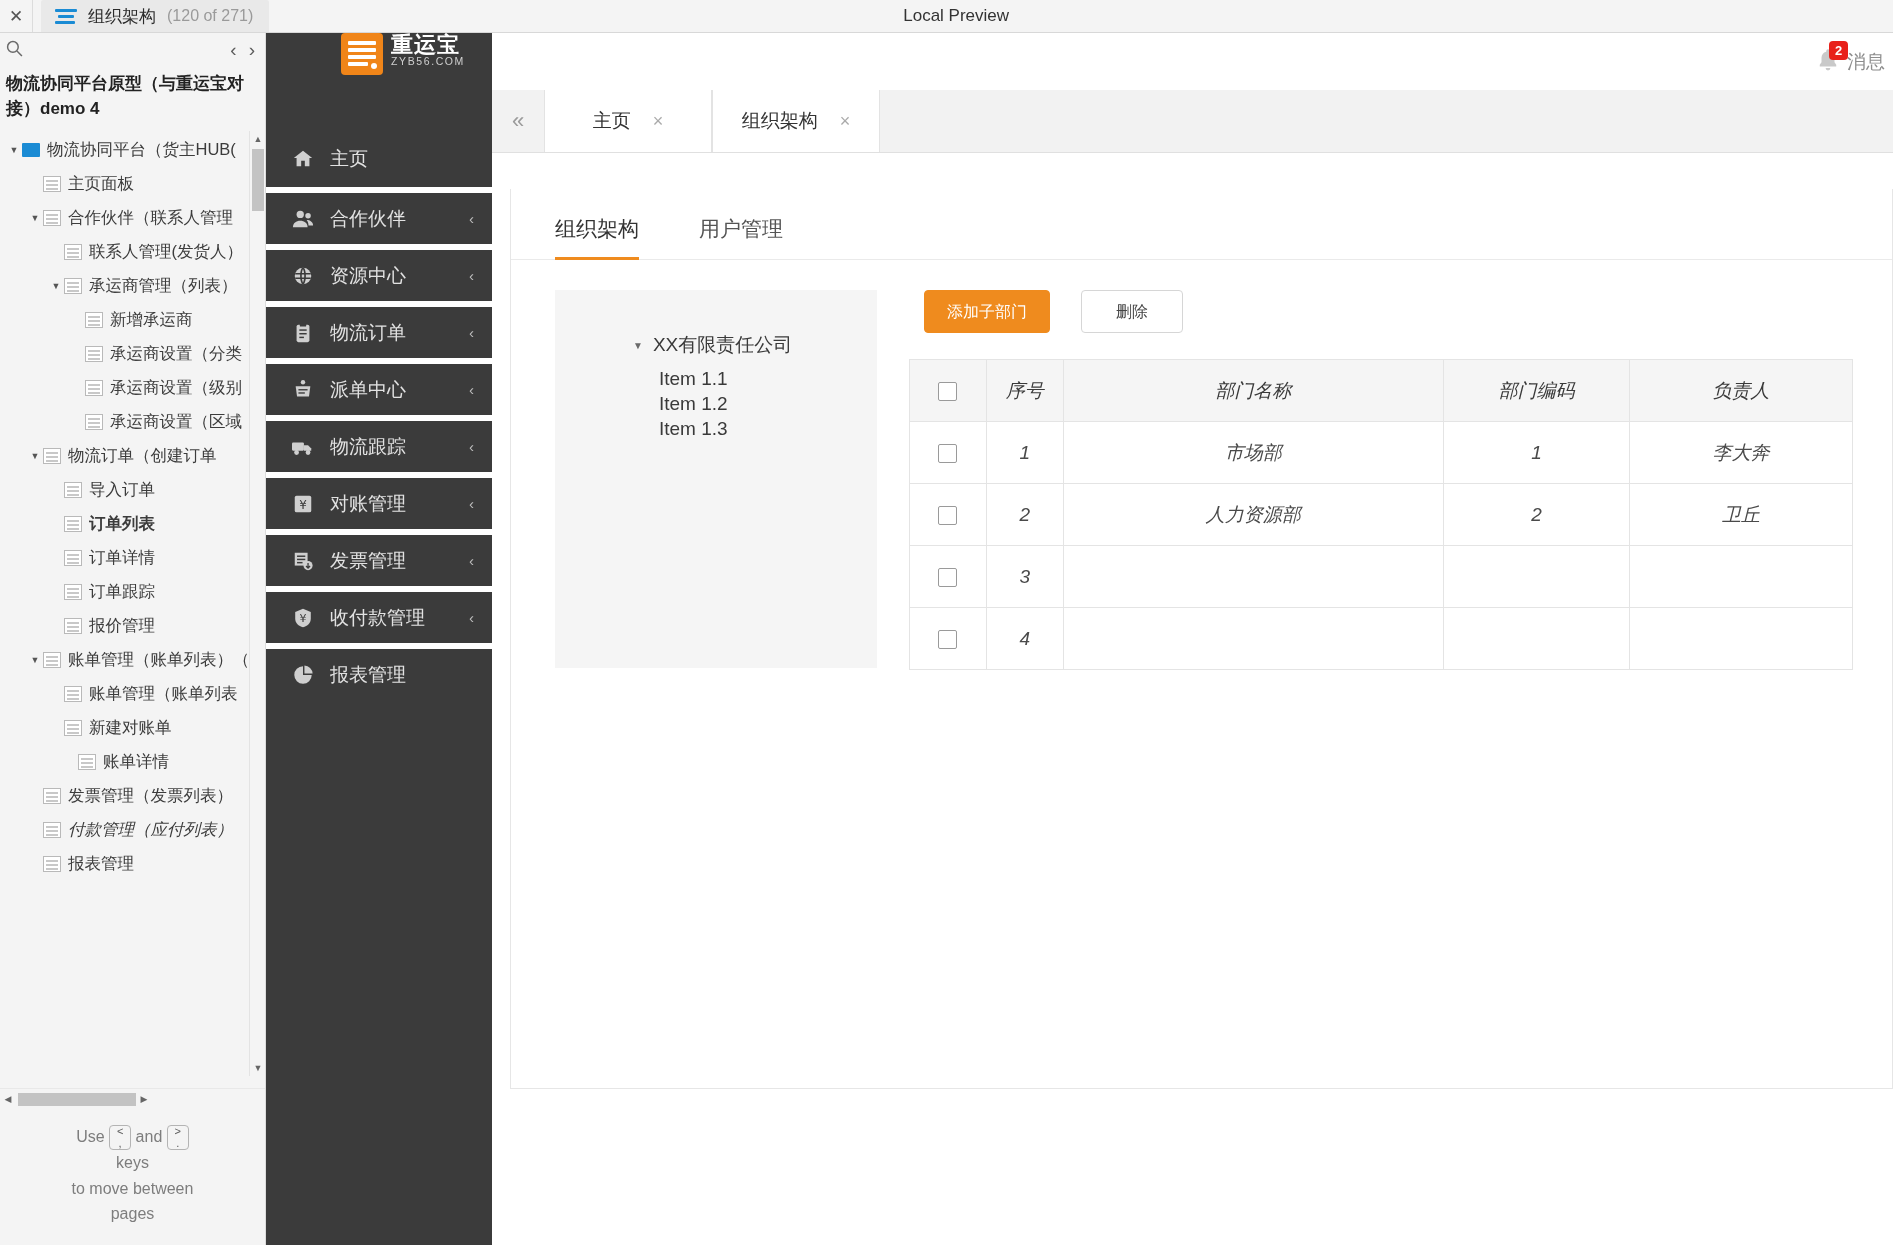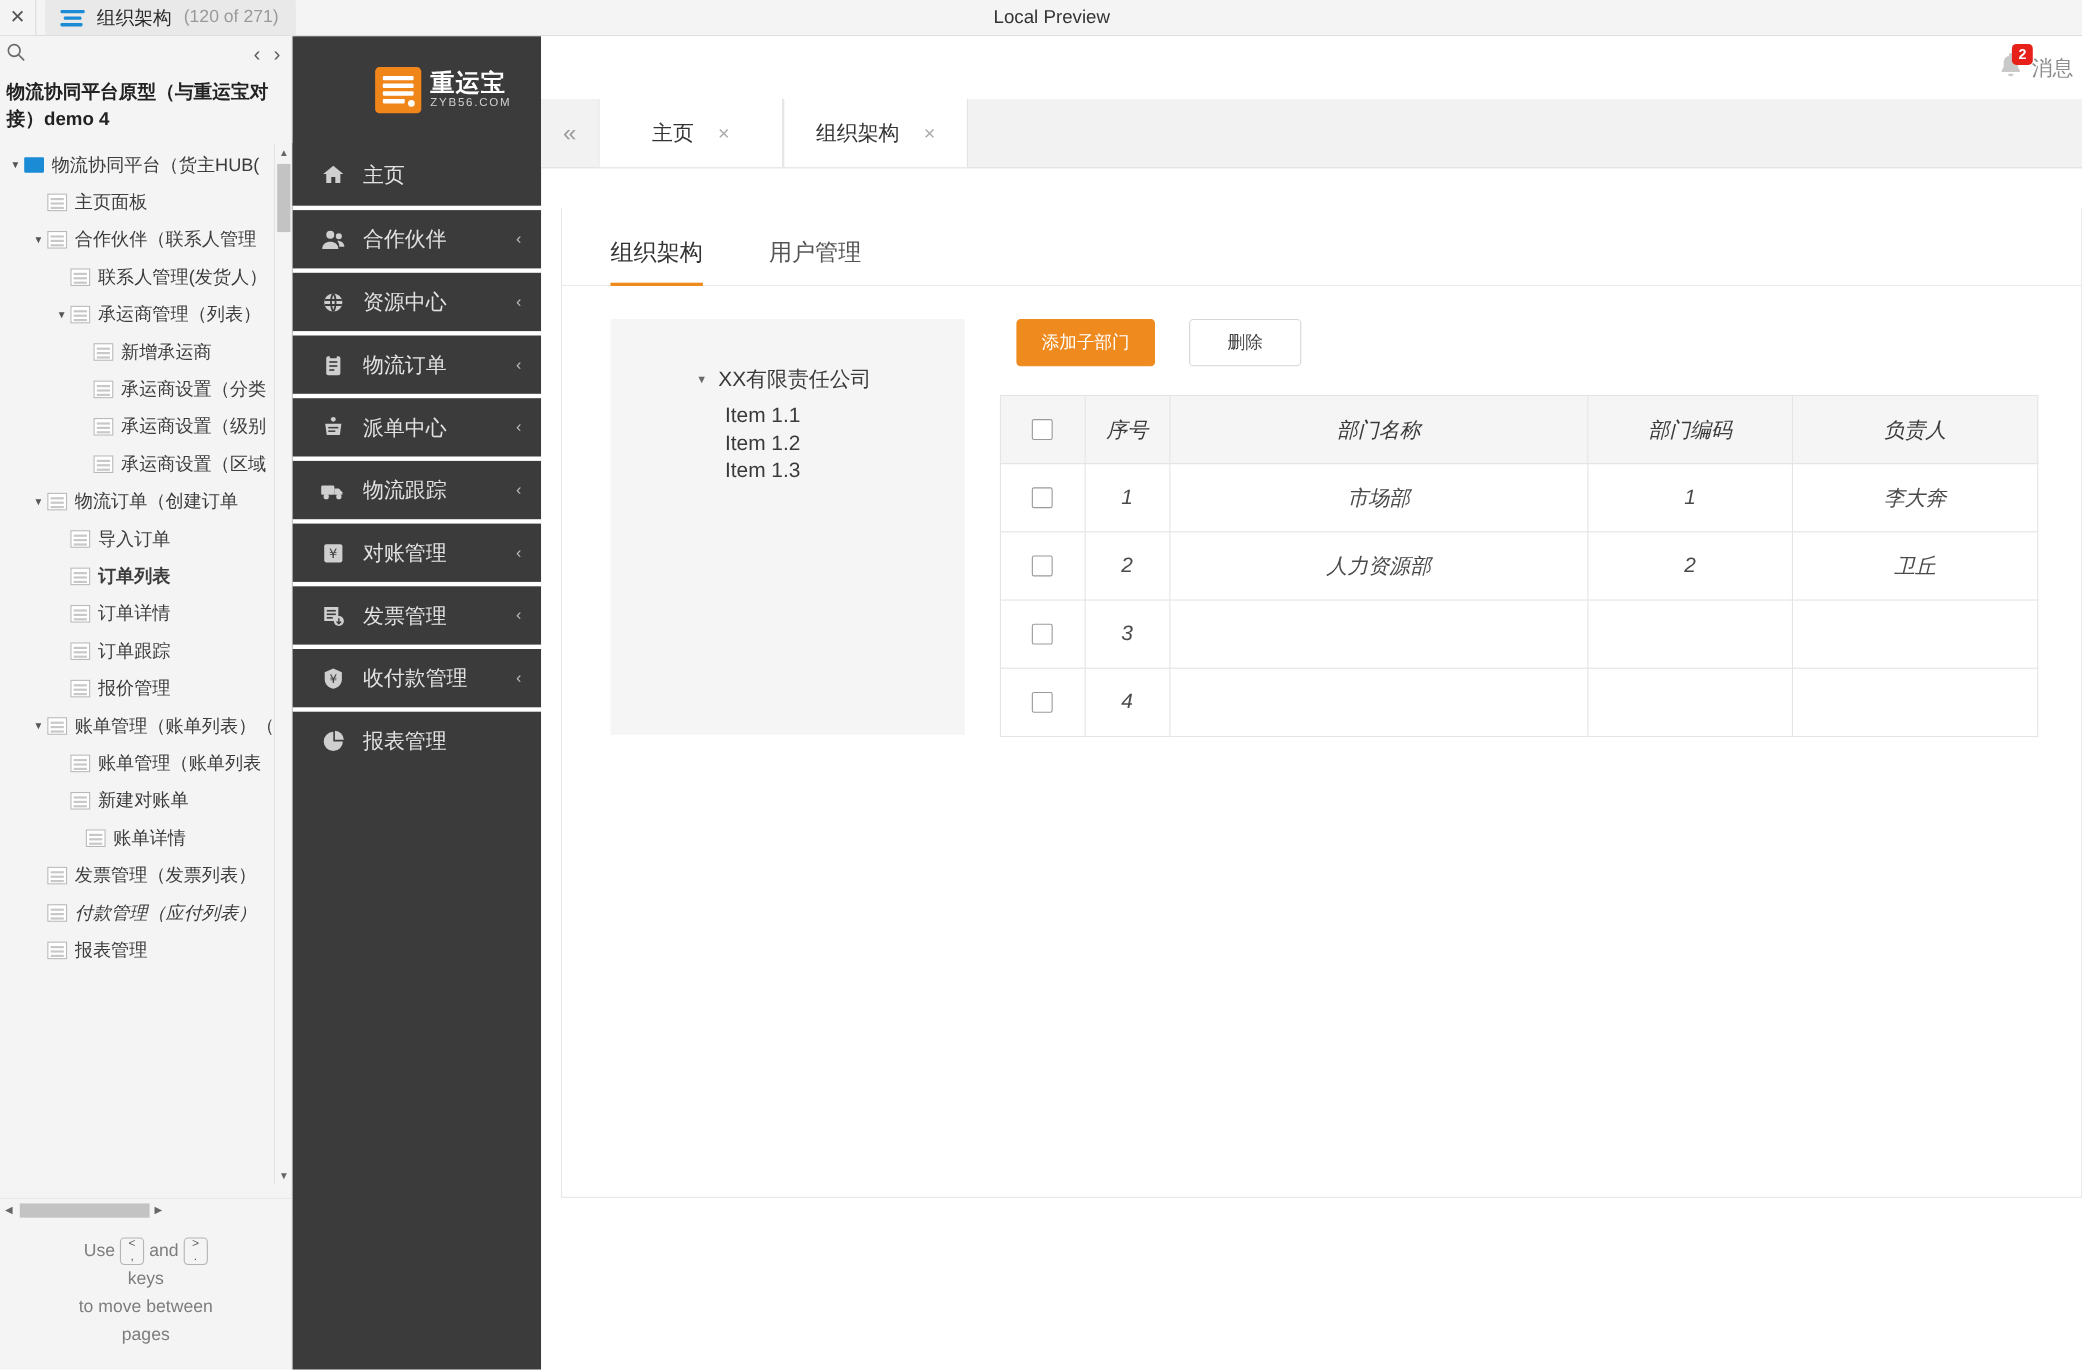--- a/index.html
+++ b/index.html
@@ -125,41 +125,41 @@
     vertical-align: middle; text-align: center;
   }
   .keycap b { display: block; font-weight: normal; }
 
   
   .appnav {
     position: absolute; top: 33px; left: 266px; width: 226px; height: 1212px;
     background: #3b3b3b;
   }
   .logo-wrap {
-    height: 97px; display: flex; align-items: center; justify-content: center; gap: 8px; margin-left: 48px;
+    height: 97px; display: flex; justify-content: center; gap: 8px; margin-left: 48px;
   }
   .logo-mark {
     width: 42px; height: 42px; background: #f08519; border-radius: 4px;
     position: relative; overflow: hidden;
   }
   .logo-mark .bar { position: absolute; left: 7px; height: 4px; background: #fff; border-radius: 1px; }
   .logo-mark .bar.b1 { top: 8px;  width: 28px; }
   .logo-mark .bar.b2 { top: 15px; width: 28px; }
   .logo-mark .bar.b3 { top: 22px; width: 28px; }
   .logo-mark .bar.b4 { top: 29px; width: 20px; }
   .logo-mark .dot { position: absolute; right: 6px; bottom: 6px; width: 6px; height: 6px;
                     background: #fff; border-radius: 50%; }
   .logo-text { line-height: 1.05; }
   .logo-cn { font-size: 22px; color: #fff; letter-spacing: 1px; font-weight: 600; }
   .logo-en { font-size: 10.5px; color: #cfcfcf; letter-spacing: 1.6px; }
 
   .navitem {
     height: 57px; display: flex; align-items: center;
     padding: 0 18px 0 24px; color: #e2e2e2; font-size: 19px;
-    border-top: 4px solid #ffffff; cursor: pointer; position: relative;
+    border-top: 6px solid #ffffff; cursor: pointer; position: relative;
   }
   .navitem.home { border-top: none; background: #3b3b3b; }
   .navitem .nicon {
     width: 26px; margin-right: 14px; font-size: 19px; color: #cfcfcf;
     display: flex; align-items: center; justify-content: center;
   }
   .navitem .nchev { margin-left: auto; font-size: 15px; color: #bdbdbd; }
   .navitem svg { display: block; }
 
   

